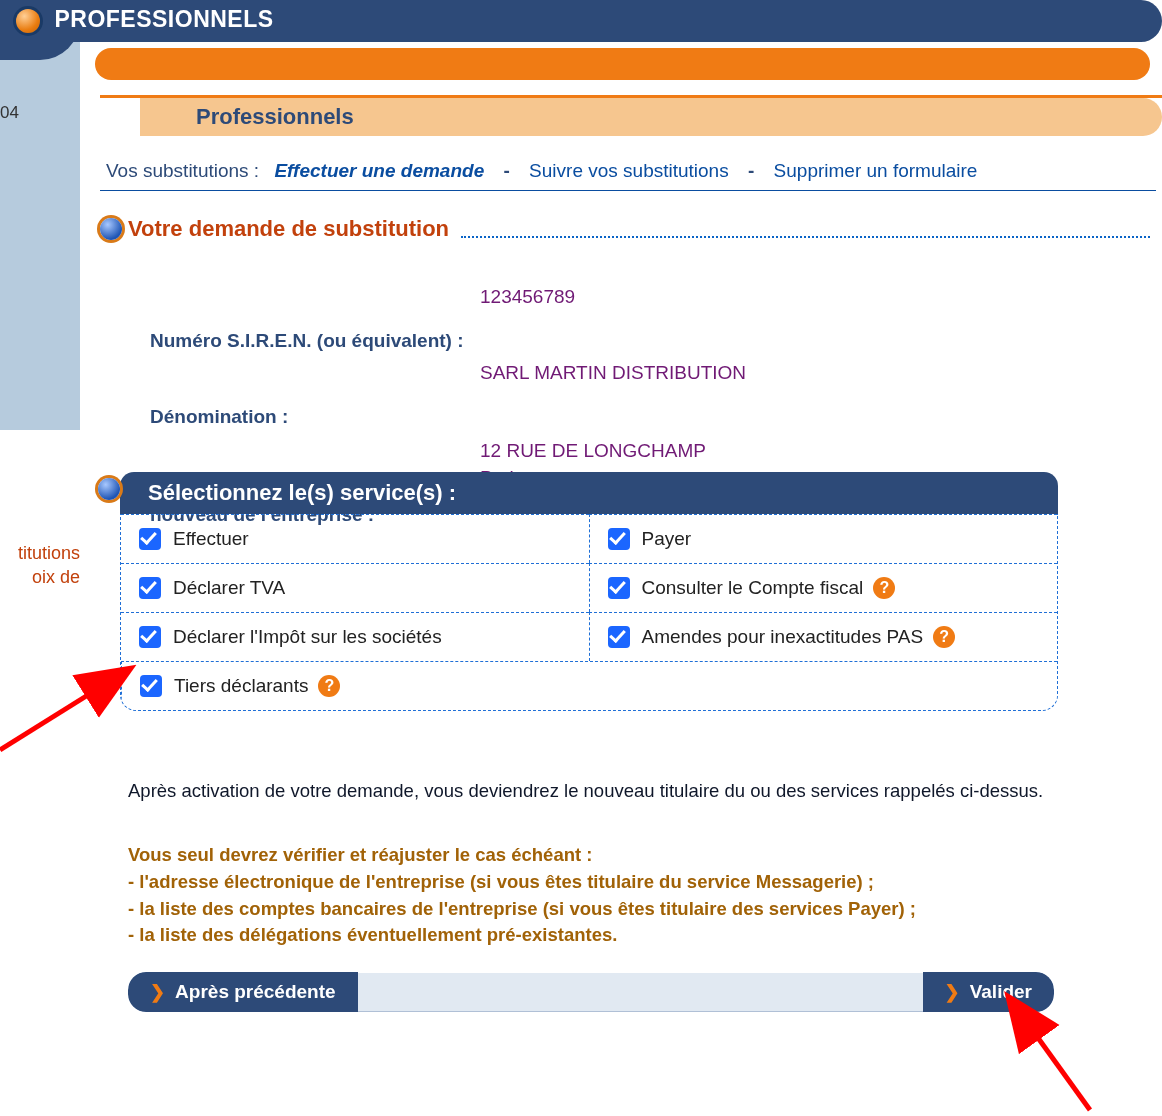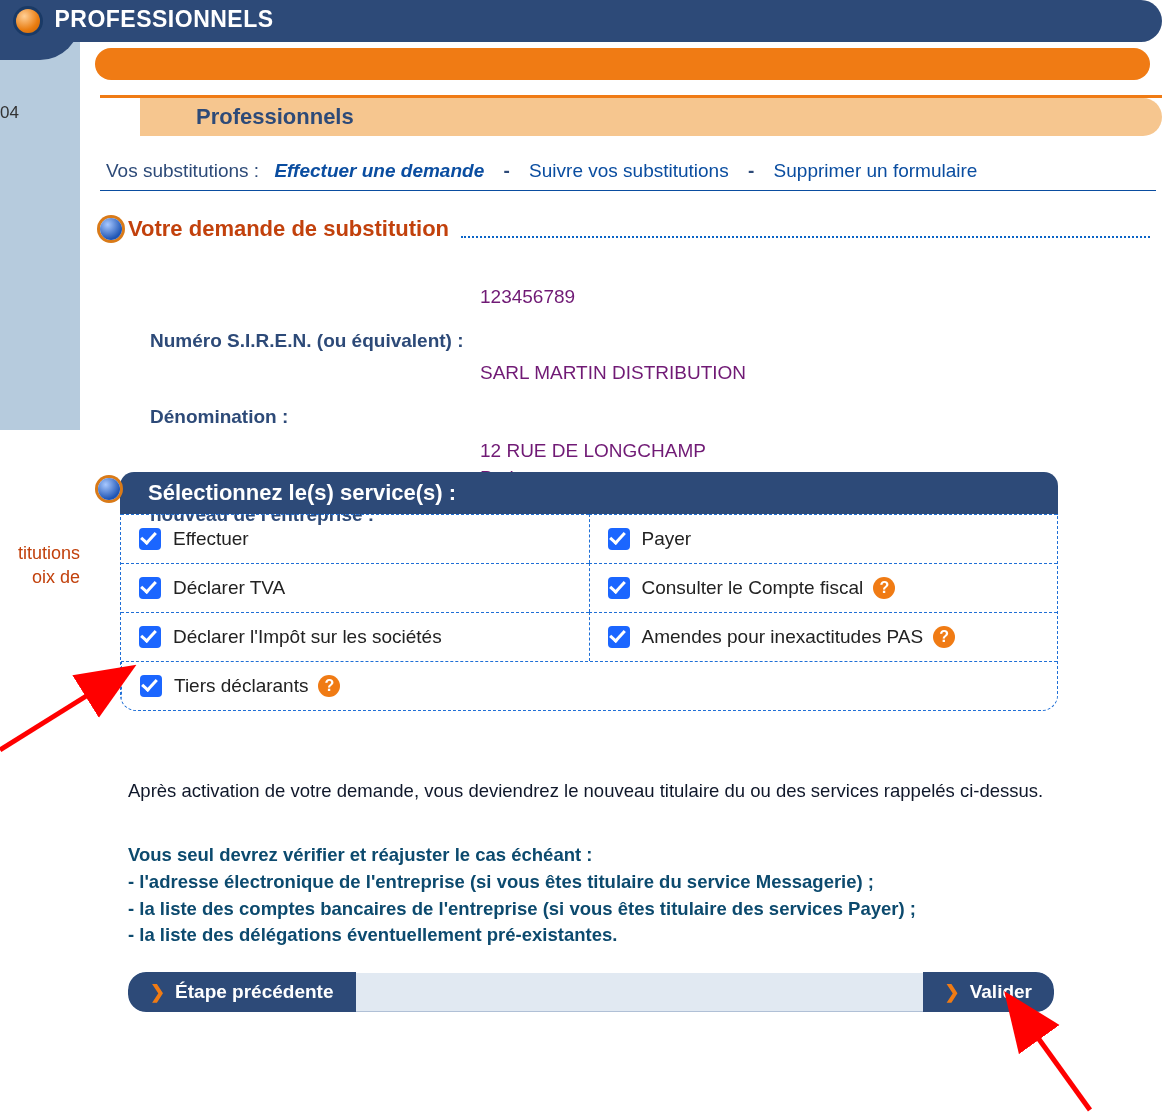--- a/index.html
+++ b/index.html
@@ -51,21 +51,21 @@
   .svc-grid{border:1px dashed #1f6fd6;border-top:none;border-radius:0 0 16px 16px;overflow:hidden;}
   .svc-row{display:flex;}
   .svc-cell{flex:1;border-top:1px dashed #1f6fd6;padding:10px 14px;display:flex;align-items:center;font-size:19px;color:#222;}
   .svc-cell.right{border-left:1px dashed #1f6fd6;}
   .cb{appearance:none;width:22px;height:22px;border-radius:4px;background:#1b66ff;position:relative;margin-right:12px;cursor:pointer;}
   .cb:checked::after{content:"";position:absolute;left:5px;top:1px;width:6px;height:12px;border:solid #fff;border-width:0 3px 3px 0;transform:rotate(42deg);}
   .help{display:inline-flex;width:22px;height:22px;border-radius:50%;background:#f07b14;color:#fff;font-weight:bold;align-items:center;justify-content:center;margin-left:10px;font-size:16px;cursor:pointer;}
 
   
   .expl{position:absolute;left:128px;top:780px;width:1020px;font-size:18.5px;color:#0f172a;}
-  .warn{position:absolute;left:128px;top:842px;width:1020px;color:#0c4a6e;font-weight:bold;font-size:18.5px;line-height:1.45;}
+  .warn{position:absolute;left:128px;top:842px;width:1020px;color:#a16207;font-weight:bold;font-size:18.5px;line-height:1.45;}
 
   
   .btnbar{position:absolute;left:128px;top:972px;width:926px;height:40px;background:#c9d6e7;border-radius:18px;display:flex;align-items:stretch;overflow:hidden;}
   .btnbar .btn{background:#2d4a78;color:#fff;font-weight:bold;font-size:19px;display:flex;align-items:center;padding:0 22px;cursor:pointer;white-space:nowrap;}
   .btnbar .btn.left{border-radius:18px 0 0 18px;}
   .btnbar .btn.right{border-radius:0 18px 18px 0;margin-left:auto;}
   .btnbar .chev{color:#f07b14;font-weight:bold;margin-right:10px;font-size:18px;}
   .btnbar .spacer{flex:1;background:#e1e9f2;border-top:1px solid #fff;border-bottom:1px solid #b0c0d6;}
 
   
@@ -185,21 +185,21 @@
 <div class="warn">
   <div>Vous seul devrez vérifier et réajuster le cas échéant :</div>
   <div>- l'adresse électronique de l'entreprise (si vous êtes titulaire du service Messagerie) ;</div>
   <div>- la liste des comptes bancaires de l'entreprise (si vous êtes titulaire des services Payer) ;</div>
   <div>- la liste des délégations éventuellement pré-existantes.</div>
 </div>
 
 <div class="btnbar">
   <div class="btn left">
     <span class="chev">❯</span>
-    <span>Étape précédente</span>
+    <span>Après précédente</span>
   </div>
   <div class="spacer"></div>
   <div class="btn right">
     <span class="chev">❯</span>
     <span>Valider</span>
   </div>
 </div>
 
 <svg class="arrow" style="left:0;top:620px;" width="160" height="140">
   <defs>

